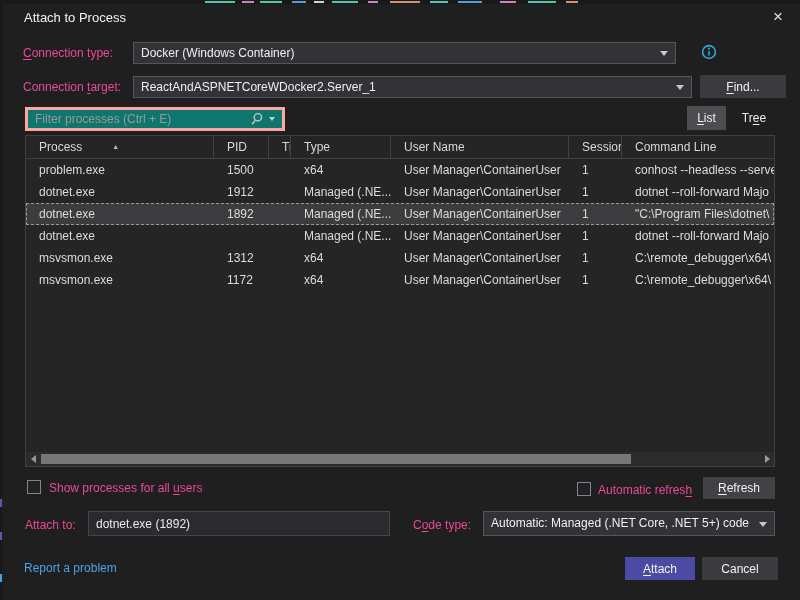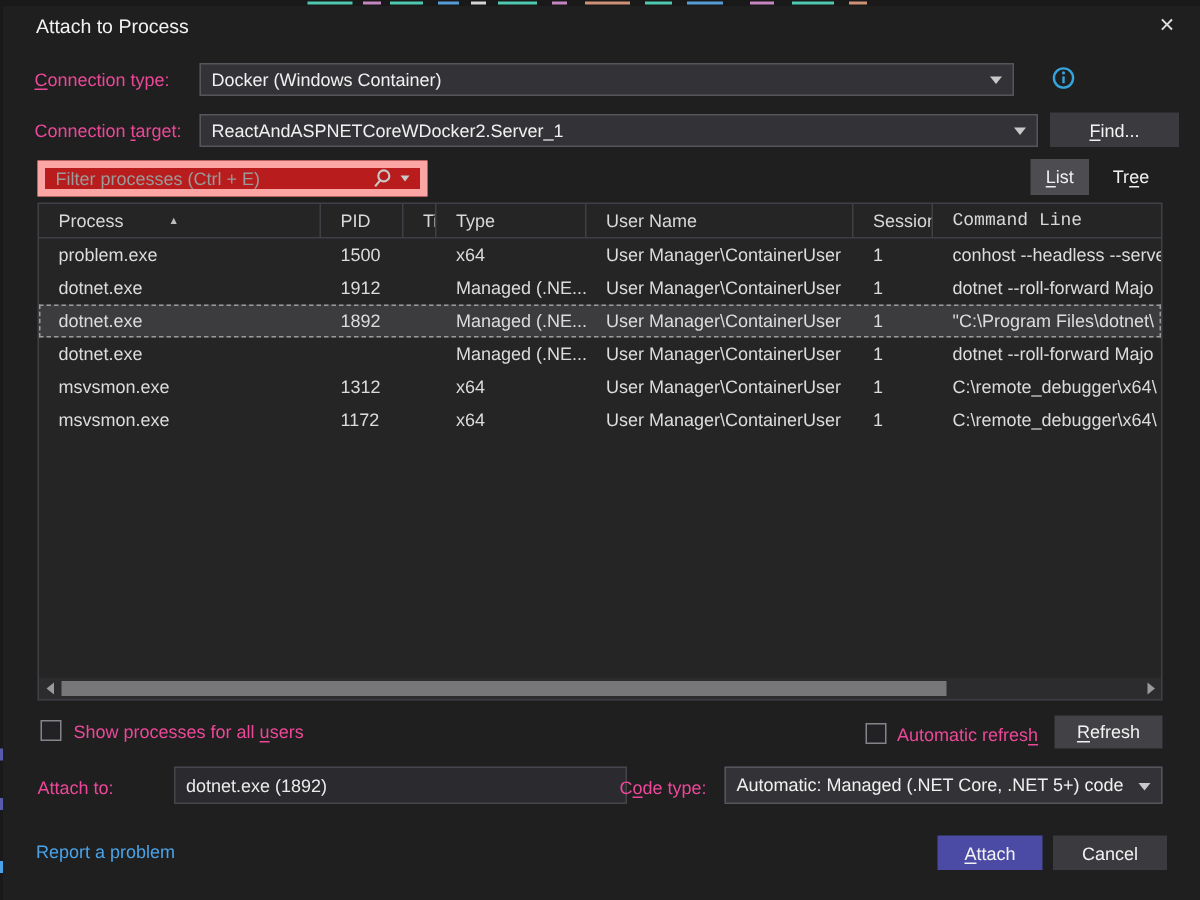--- a/index.html
+++ b/index.html
@@ -17,47 +17,47 @@
   .dlg-title { position:absolute; left:24px; top:10px; font-size:13px; color:#f2f2f2; }
   .close-btn { position:absolute; right:10px; top:5px; width:24px; height:24px; display:flex; align-items:center; justify-content:center; font-size:17px; color:#e0e0e0; cursor:pointer; }
 
   .lbl { position:absolute; color:#ec4899; white-space:nowrap; }
 
   .combo { position:absolute; height:22px; background:#333337; border:1px solid #55555b; line-height:20px; padding-left:7px; color:#f0f0f0; white-space:nowrap; overflow:hidden; cursor:default; }
   .combo .caret { position:absolute; right:7px; top:50%; margin-top:-2px; width:0; height:0; border-left:4px solid transparent; border-right:4px solid transparent; border-top:5px solid #c8c8c8; }
 
   .btn { position:absolute; display:flex; align-items:center; justify-content:center; background:#3b3b3f; color:#f2f2f2; cursor:pointer; white-space:nowrap; }
 
-  .filter-box { position:absolute; left:25px; top:107px; width:260px; height:24px; background:#b91c1c; border:5px solid #fca5a5; display:flex; align-items:center; }
+  .filter-box { position:absolute; left:25px; top:107px; width:260px; height:24px; background:#0f766e; border:3px solid #fca5a5; display:flex; align-items:center; }
   .filter-box input { flex:1; background:transparent; border:none; outline:none; color:#cfcfcf; font:12px "Liberation Sans",sans-serif; padding-left:7px; }
   .filter-box input::placeholder { color:#9a9a9a; }
   .filter-caret { width:0;height:0;border-left:3.5px solid transparent;border-right:3.5px solid transparent;border-top:4px solid #c8c8c8; margin:0 7px 0 5px; }
 
   .toggle { position:absolute; top:106px; height:24px; display:flex; align-items:center; justify-content:center; color:#f0f0f0; cursor:pointer; }
   .toggle.active { background:#4c4c51; }
 
   
   .ptable { position:absolute; left:25px; top:135px; width:750px; height:332px; background:#252526; border:1px solid #3f3f46; }
   .thead { display:flex; height:23px; border-bottom:1px solid #3f3f46; }
   .hcell { position:relative; line-height:22px; padding-left:13px; border-right:1px solid #3f3f46; color:#d8d8d8; white-space:nowrap; overflow:hidden; cursor:pointer; }
-  .hcell:last-child { border-right:none;font-family:Liberation Mono, monospace; }
+  .hcell:last-child { border-right:none; }
   .hcell .sort { font-size:7px; color:#bcbcbc; margin-left:30px; vertical-align:2px; }
   .trow { display:flex; height:22px; cursor:pointer; }
   .trow.selected { background:#3c3c3e; outline:1px dashed #9a9a9a; outline-offset:-1px; }
   .cell { line-height:22px; padding-left:13px; color:#dcdcdc; white-space:nowrap; overflow:hidden; }
 
   .hscroll { position:absolute; left:0; right:0; bottom:0; height:14px; background:#2c2c2e; }
   .hs-arrow { position:absolute; top:0; width:14px; height:14px; display:flex; align-items:center; justify-content:center; cursor:pointer; }
   .tri-l { width:0;height:0;border-top:4px solid transparent;border-bottom:4px solid transparent;border-right:5px solid #9a9a9e; }
   .tri-r { width:0;height:0;border-top:4px solid transparent;border-bottom:4px solid transparent;border-left:5px solid #9a9a9e; }
   .hs-thumb { position:absolute; left:15px; top:2px; width:590px; height:10px; background:#77777a; cursor:pointer; }
 
   .checkbox { position:absolute; width:14px; height:14px; border:1px solid #84848a; background:#222224; cursor:pointer; }
 
-  .textbox { position:absolute; background:#2b2b2f; border:1px solid #45454b;margin-left:28px; }
+  .textbox { position:absolute; background:#2b2b2f; border:1px solid #45454b; }
   .textbox input { width:100%; height:100%; background:transparent; border:none; outline:none; color:#eaeaea; font:12px "Liberation Sans",sans-serif; padding-left:7px; }
 
   .link { position:absolute; color:#4aa3e8; cursor:pointer; }
 
   .icon-abs { position:absolute; display:flex; align-items:center; justify-content:center; }
 </style>
 </head>
 <body>
 
 <div id="screen">

